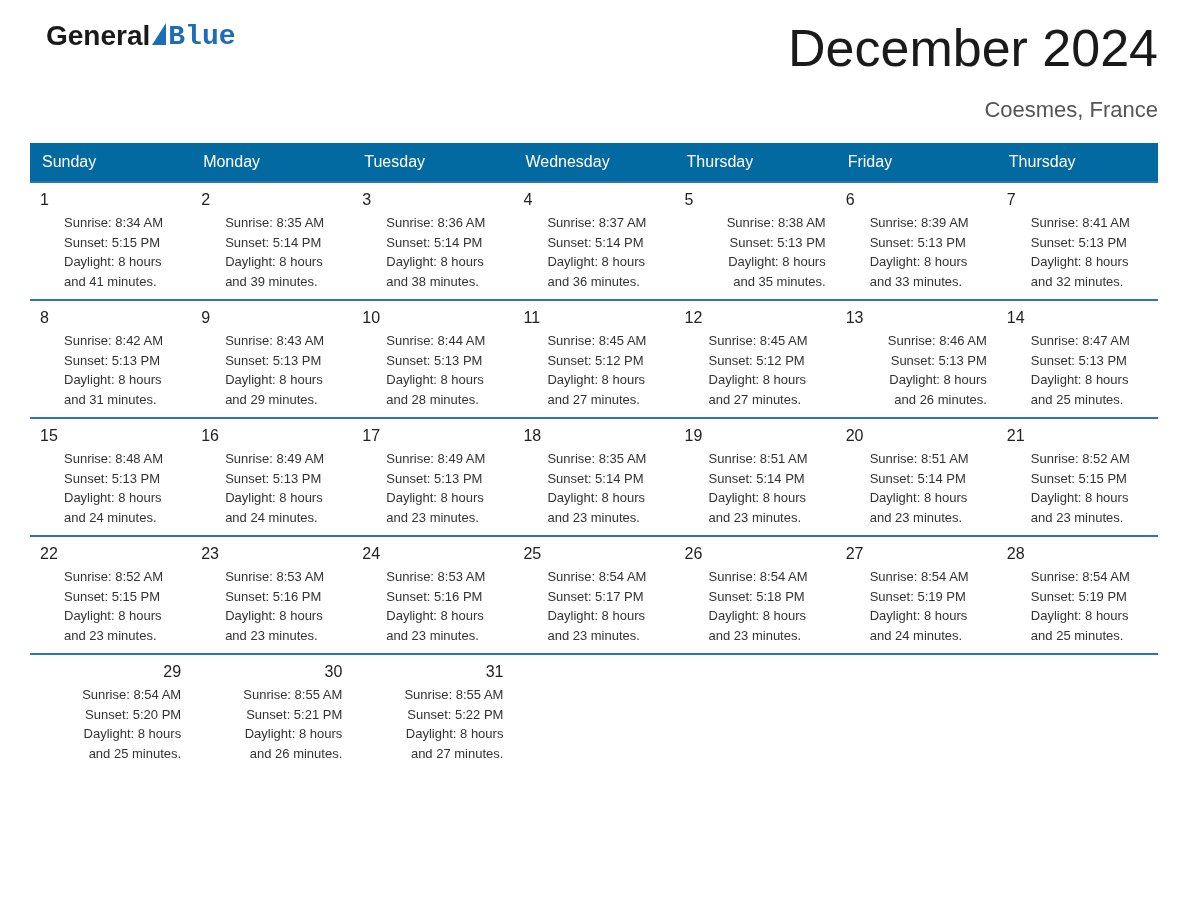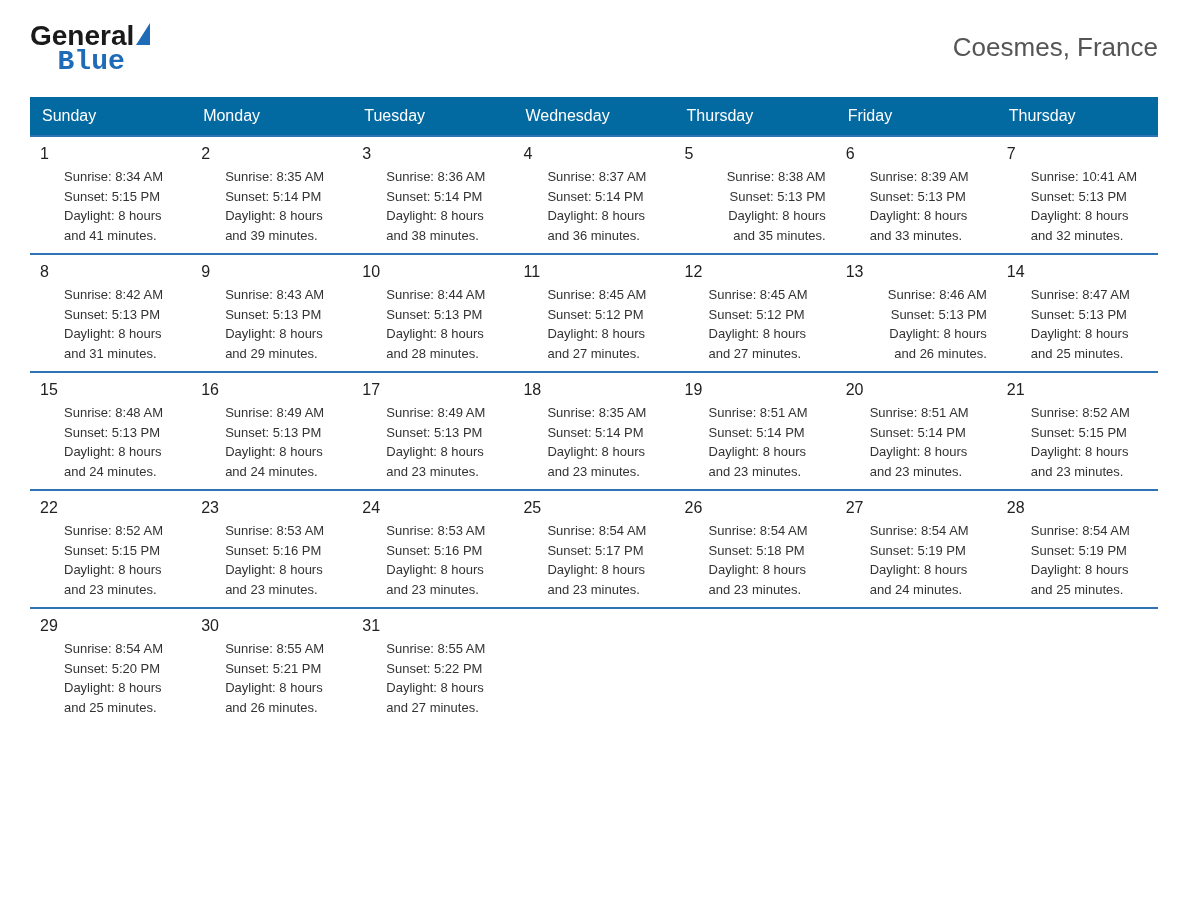--- a/index.html
+++ b/index.html
@@ -11,22 +11,23 @@
       padding: 20px 30px;
     }
     .header {
       display: flex;
       justify-content: space-between;
       align-items: flex-start;
       margin-bottom: 20px;
     }
     .logo {
       display: flex;
-      flex-direction: column;
-      align-items: center;
+      flex-direction: row;
+      align-items: flex-end;
+      margin-left: 16px;
     }
     .logo-text {
       display: flex;
       align-items: center;
     }
     .logo-general {
       font-size: 28px;
       font-weight: bold;
       color: #1a1a1a;
     }
@@ -51,23 +52,23 @@
     .title-section {
       text-align: right;
     }
     .calendar-title {
       font-size: 52px;
       font-weight: normal;
       color: #1a1a1a;
       line-height: 1.1;
     }
     .calendar-subtitle {
-      font-size: 26px;
+      font-size: 22px;
       color: #555;
-      margin-top: 12px;
+      margin-top: 20px;
     }
     table {
       width: 100%;
       border-collapse: collapse;
     }
     thead th {
       background-color: #0369a1;
       color: white;
       padding: 10px 12px;
       text-align: left;
@@ -92,36 +93,38 @@
       font-size: 13px;
       line-height: 1.5;
       color: #333;
       margin-left: 24px;
     }
     tr td {
       height: 110px;
     }
     tr:last-child td {
       height: 130px;
+      text-align: right;
     }
   </style>
 </head>
 <body>
 
 <div class="header">
   <div class="logo">
     <div class="logo-text">
       <span class="logo-general">General</span>
       <div class="logo-blue-container">
         <div class="logo-arrow"></div>
       </div>
     </div>
     <span class="logo-blue" style="margin-top:-6px; margin-left:2px;">Blue</span>
   </div>
   <div class="title-section">
+    <div class="calendar-title">December 2024</div>
     <div class="calendar-subtitle">Coesmes, France</div>
   </div>
 </div>
 
 <table>
   <thead>
     <tr>
     <th>Sunday</th>
         <th>Monday</th>
         <th>Tuesday</th>
@@ -170,21 +173,21 @@
         </td>
         <td>
           <span class="day-number">6</span>
           <div class="day-info" style="white-space: pre-line;">Sunrise: 8:39 AM
 Sunset: 5:13 PM
 Daylight: 8 hours
 and 33 minutes.</div>
         </td>
         <td>
           <span class="day-number">7</span>
-          <div class="day-info" style="white-space: pre-line;">Sunrise: 10:41 AM
+          <div class="day-info" style="white-space: pre-line;">Sunrise: 8:41 AM
 Sunset: 5:13 PM
 Daylight: 8 hours
 and 32 minutes.</div>
         </td>
       </tr>
       <tr>
         <td>
           <span class="day-number">8</span>
           <div class="day-info" style="white-space: pre-line;">Sunrise: 8:42 AM
 Sunset: 5:13 PM

